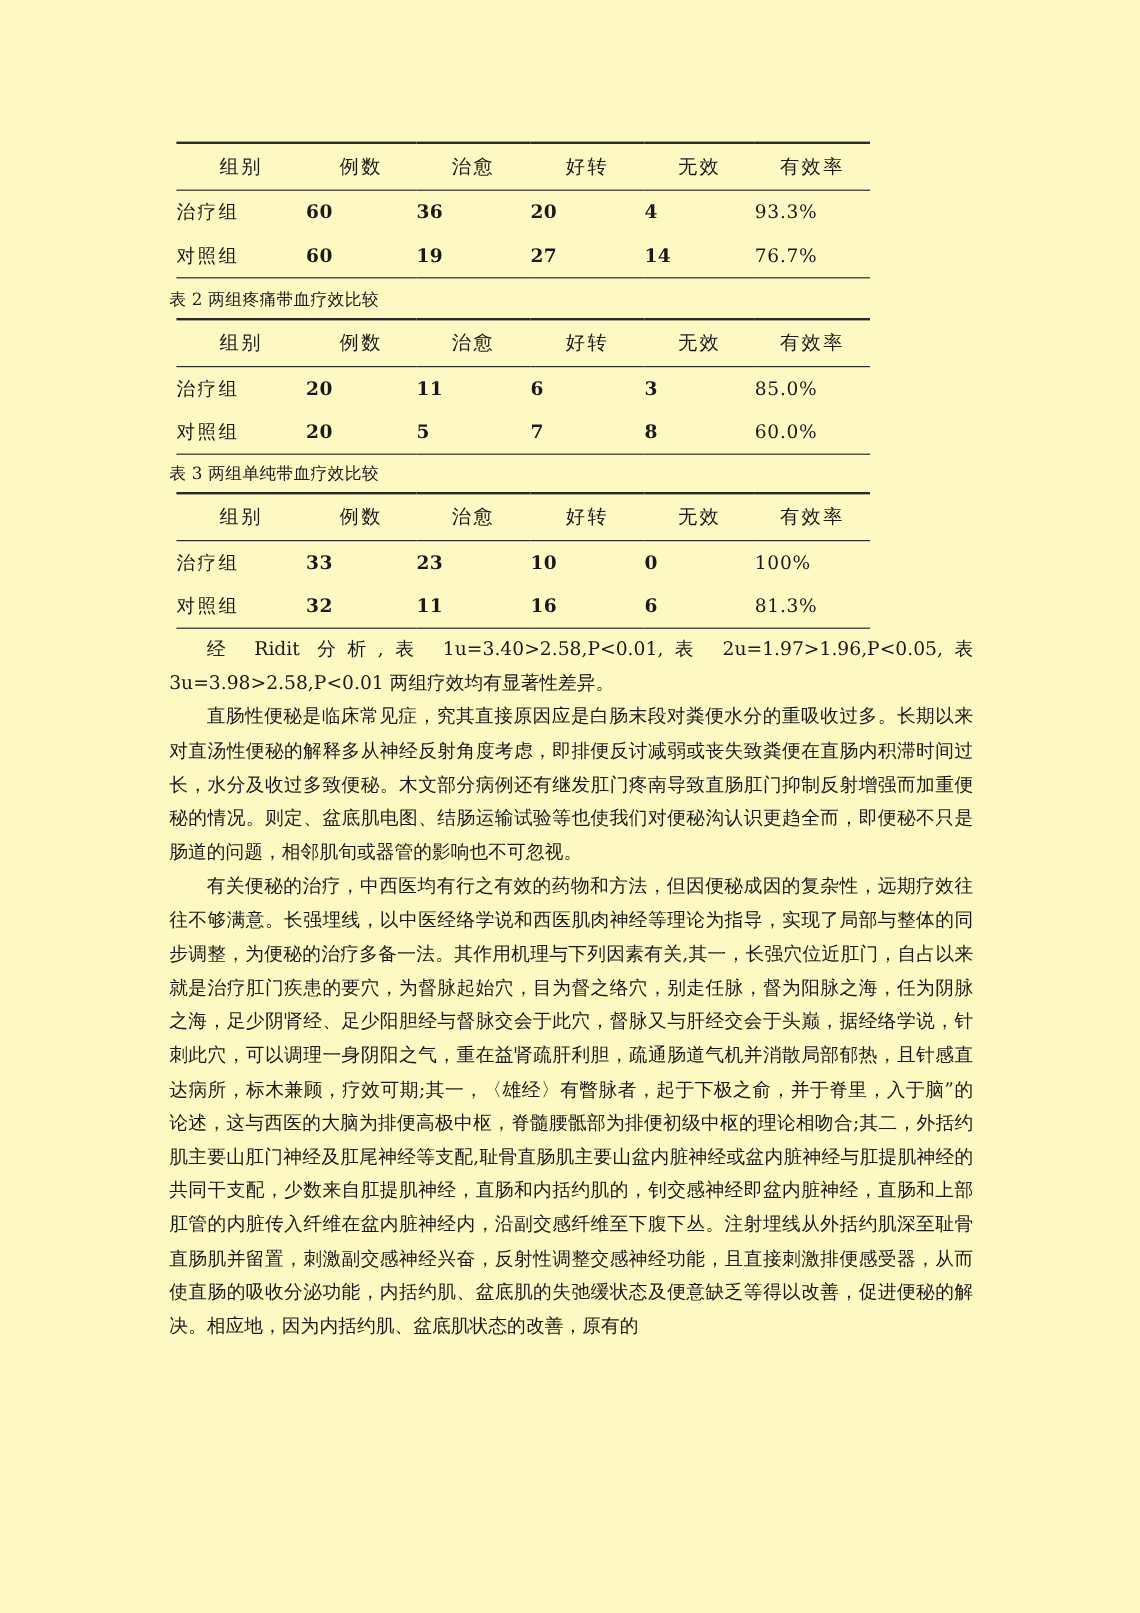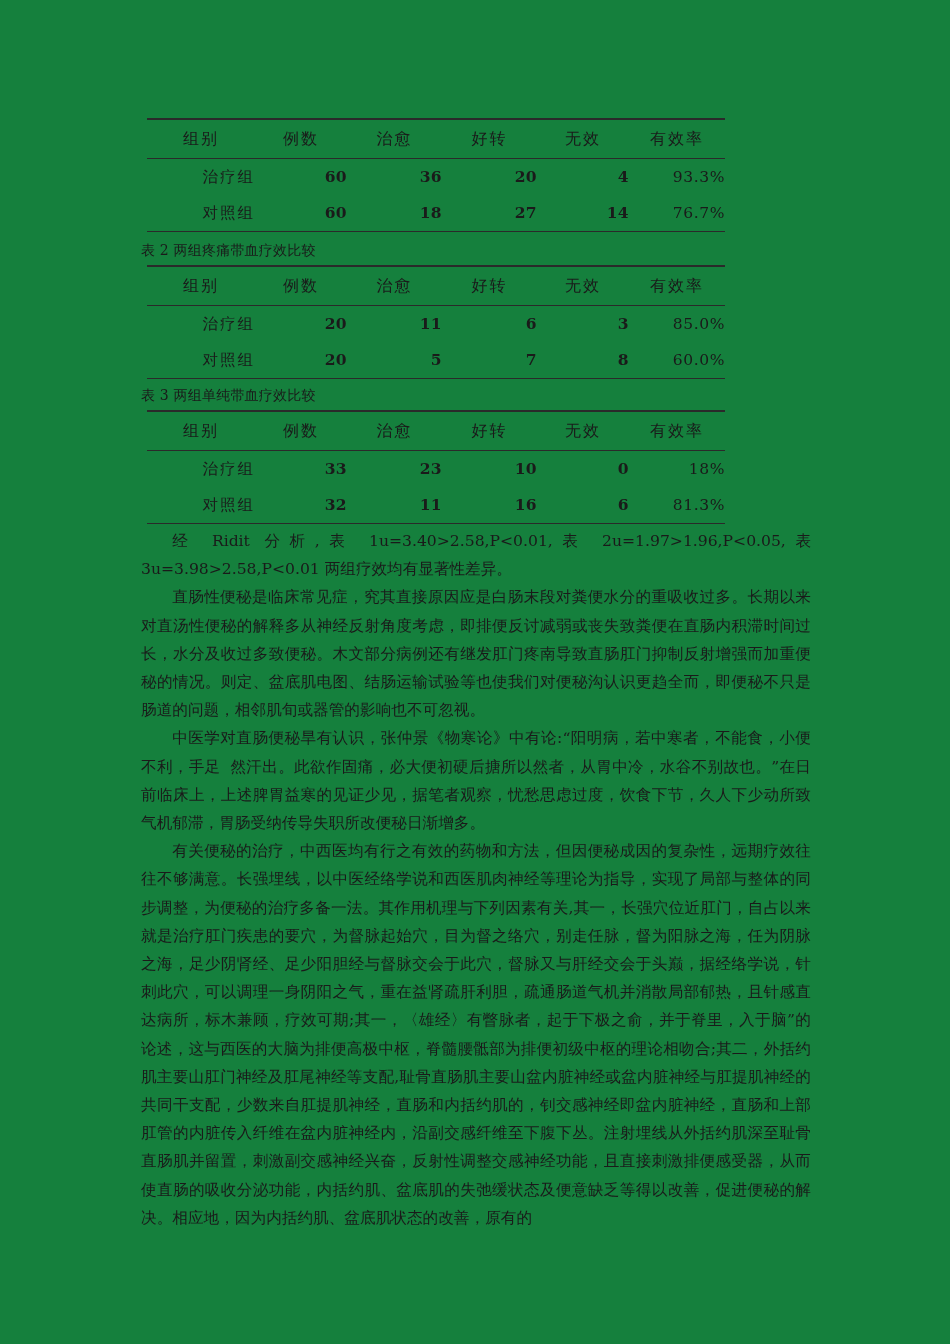--- a/index.html
+++ b/index.html
@@ -11,21 +11,21 @@
     width: 950px;
     height: 1344px;
     font-family: "DejaVu Serif", "Liberation Serif", serif;
     color: #1c1c1c;
     overflow: hidden;
   }
   .page {
     position: relative;
     width: 950px;
     height: 1344px;
-    background: #15803d;
+    background: #fef9c3;
   }
   .content {
     position: absolute;
     left: 141px;
     top: 118px;
     width: 670px;
   }
 
   
   .tbl-caption {
@@ -57,21 +57,21 @@
     text-align: center;
     color: #1a1a1a;
     border-top: 2.2px solid #2a2a2a;
     border-bottom: 1.4px solid #2a2a2a;
     letter-spacing: 2px;
   }
   table.data tbody td {
     font-size: 15.5px;
     line-height: 22px;
     padding: 7px 0 7px 0;
-    text-align: right;
+    text-align: left;
     color: #1a1a1a;
   }
   table.data tbody tr:last-child td {
     border-bottom: 1.9px solid #2a2a2a;
   }
   table.data tbody td.grp {
     letter-spacing: 2px;
   }
   table.data tbody td.num {
     font-family: "DejaVu Serif", "Liberation Serif", serif;
@@ -130,21 +130,21 @@
             <td class="grp">治疗组</td>
             <td class="num">60</td>
             <td class="num">36</td>
             <td class="num">20</td>
             <td class="num">4</td>
             <td class="rate">93.3%</td>
           </tr>
           <tr>
             <td class="grp">对照组</td>
             <td class="num">60</td>
-            <td class="num">18</td>
+            <td class="num">19</td>
             <td class="num">27</td>
             <td class="num">14</td>
             <td class="rate">76.7%</td>
           </tr>
         </tbody>
       </table>
     </div>
 
     <div class="tbl-block">
       <p class="tbl-caption">表 2 两组疼痛带血疗效比较</p>
@@ -209,33 +209,32 @@
             <th>有效率</th>
           </tr>
         </thead>
         <tbody>
           <tr>
             <td class="grp">治疗组</td>
             <td class="num">33</td>
             <td class="num">23</td>
             <td class="num">10</td>
             <td class="num">0</td>
-            <td class="rate">18%</td>
+            <td class="rate">100%</td>
           </tr>
           <tr>
             <td class="grp">对照组</td>
             <td class="num">32</td>
             <td class="num">11</td>
             <td class="num">16</td>
             <td class="num">6</td>
             <td class="rate">81.3%</td>
           </tr>
         </tbody>
       </table>
     </div>
 
     <p class="para stats">经 Ridit 分析,表 1u=3.40&gt;2.58,P&lt;0.01,表 2u=1.97&gt;1.96,P&lt;0.05,表 3u=3.98&gt;2.58,P&lt;0.01 两组疗效均有显著性差异。</p>
     <p class="para indent">直肠性便秘是临床常见症，究其直接原因应是白肠末段对粪便水分的重吸收过多。长期以来对直汤性便秘的解释多从神经反射角度考虑，即排便反讨减弱或丧失致粪便在直肠内积滞时间过长，水分及收过多致便秘。木文部分病例还有继发肛门疼南导致直肠肛门抑制反射增强而加重便秘的情况。则定、盆底肌电图、结肠运输试验等也使我们对便秘沟认识更趋全而，即便秘不只是肠道的问题，相邻肌旬或器管的影响也不可忽视。</p>
-    <p class="para indent"><span>中医学对直肠便秘旱有认识，张仲景《物寒论》中有论:“阳明病，若中寒者，不能食，小便不利，手足</span><span class="gapchar"></span><span>然汗出。此欲作固痛，必大便初硬后搪所以然者，从胃中冷，水谷不别故也。”在日前临床上，上述脾胃益寒的见证少见，据笔者观察，忧愁思虑过度，饮食下节，久人下少动所致气机郁滞，胃肠受纳传导失职所改便秘日渐增多。</span></p>
     <p class="para indent">有关便秘的治疗，中西医均有行之有效的药物和方法，但因便秘成因的复杂性，远期疗效往往不够满意。长强埋线，以中医经络学说和西医肌肉神经等理论为指导，实现了局部与整体的同步调整，为便秘的治疗多备一法。其作用机理与下列因素有关,其一，长强穴位近肛门，自占以来就是治疗肛门疾患的要穴，为督脉起始穴，目为督之络穴，别走任脉，督为阳脉之海，任为阴脉之海，足少阴肾经、足少阳胆经与督脉交会于此穴，督脉又与肝经交会于头巅，据经络学说，针刺此穴，可以调理一身阴阳之气，重在益肾疏肝利胆，疏通肠道气机并消散局部郁热，且针感直达病所，标木兼顾，疗效可期;其一，〈雄经〉有瞥脉者，起于下极之俞，并于脊里，入于脑”的论述，这与西医的大脑为排便高极中枢，脊髓腰骶部为排便初级中枢的理论相吻合;其二，外括约肌主要山肛门神经及肛尾神经等支配,耻骨直肠肌主要山盆内脏神经或盆内脏神经与肛提肌神经的共同干支配，少数来自肛提肌神经，直肠和内括约肌的，钊交感神经即盆内脏神经，直肠和上部肛管的内脏传入纤维在盆内脏神经内，沿副交感纤维至下腹下丛。注射埋线从外括约肌深至耻骨直肠肌并留置，刺激副交感神经兴奋，反射性调整交感神经功能，且直接刺激排便感受器，从而使直肠的吸收分泌功能，内括约肌、盆底肌的失弛缓状态及便意缺乏等得以改善，促进便秘的解决。相应地，因为内括约肌、盆底肌状态的改善，原有的</p>
 
   </div>
 </div>
 
 </body></html>

